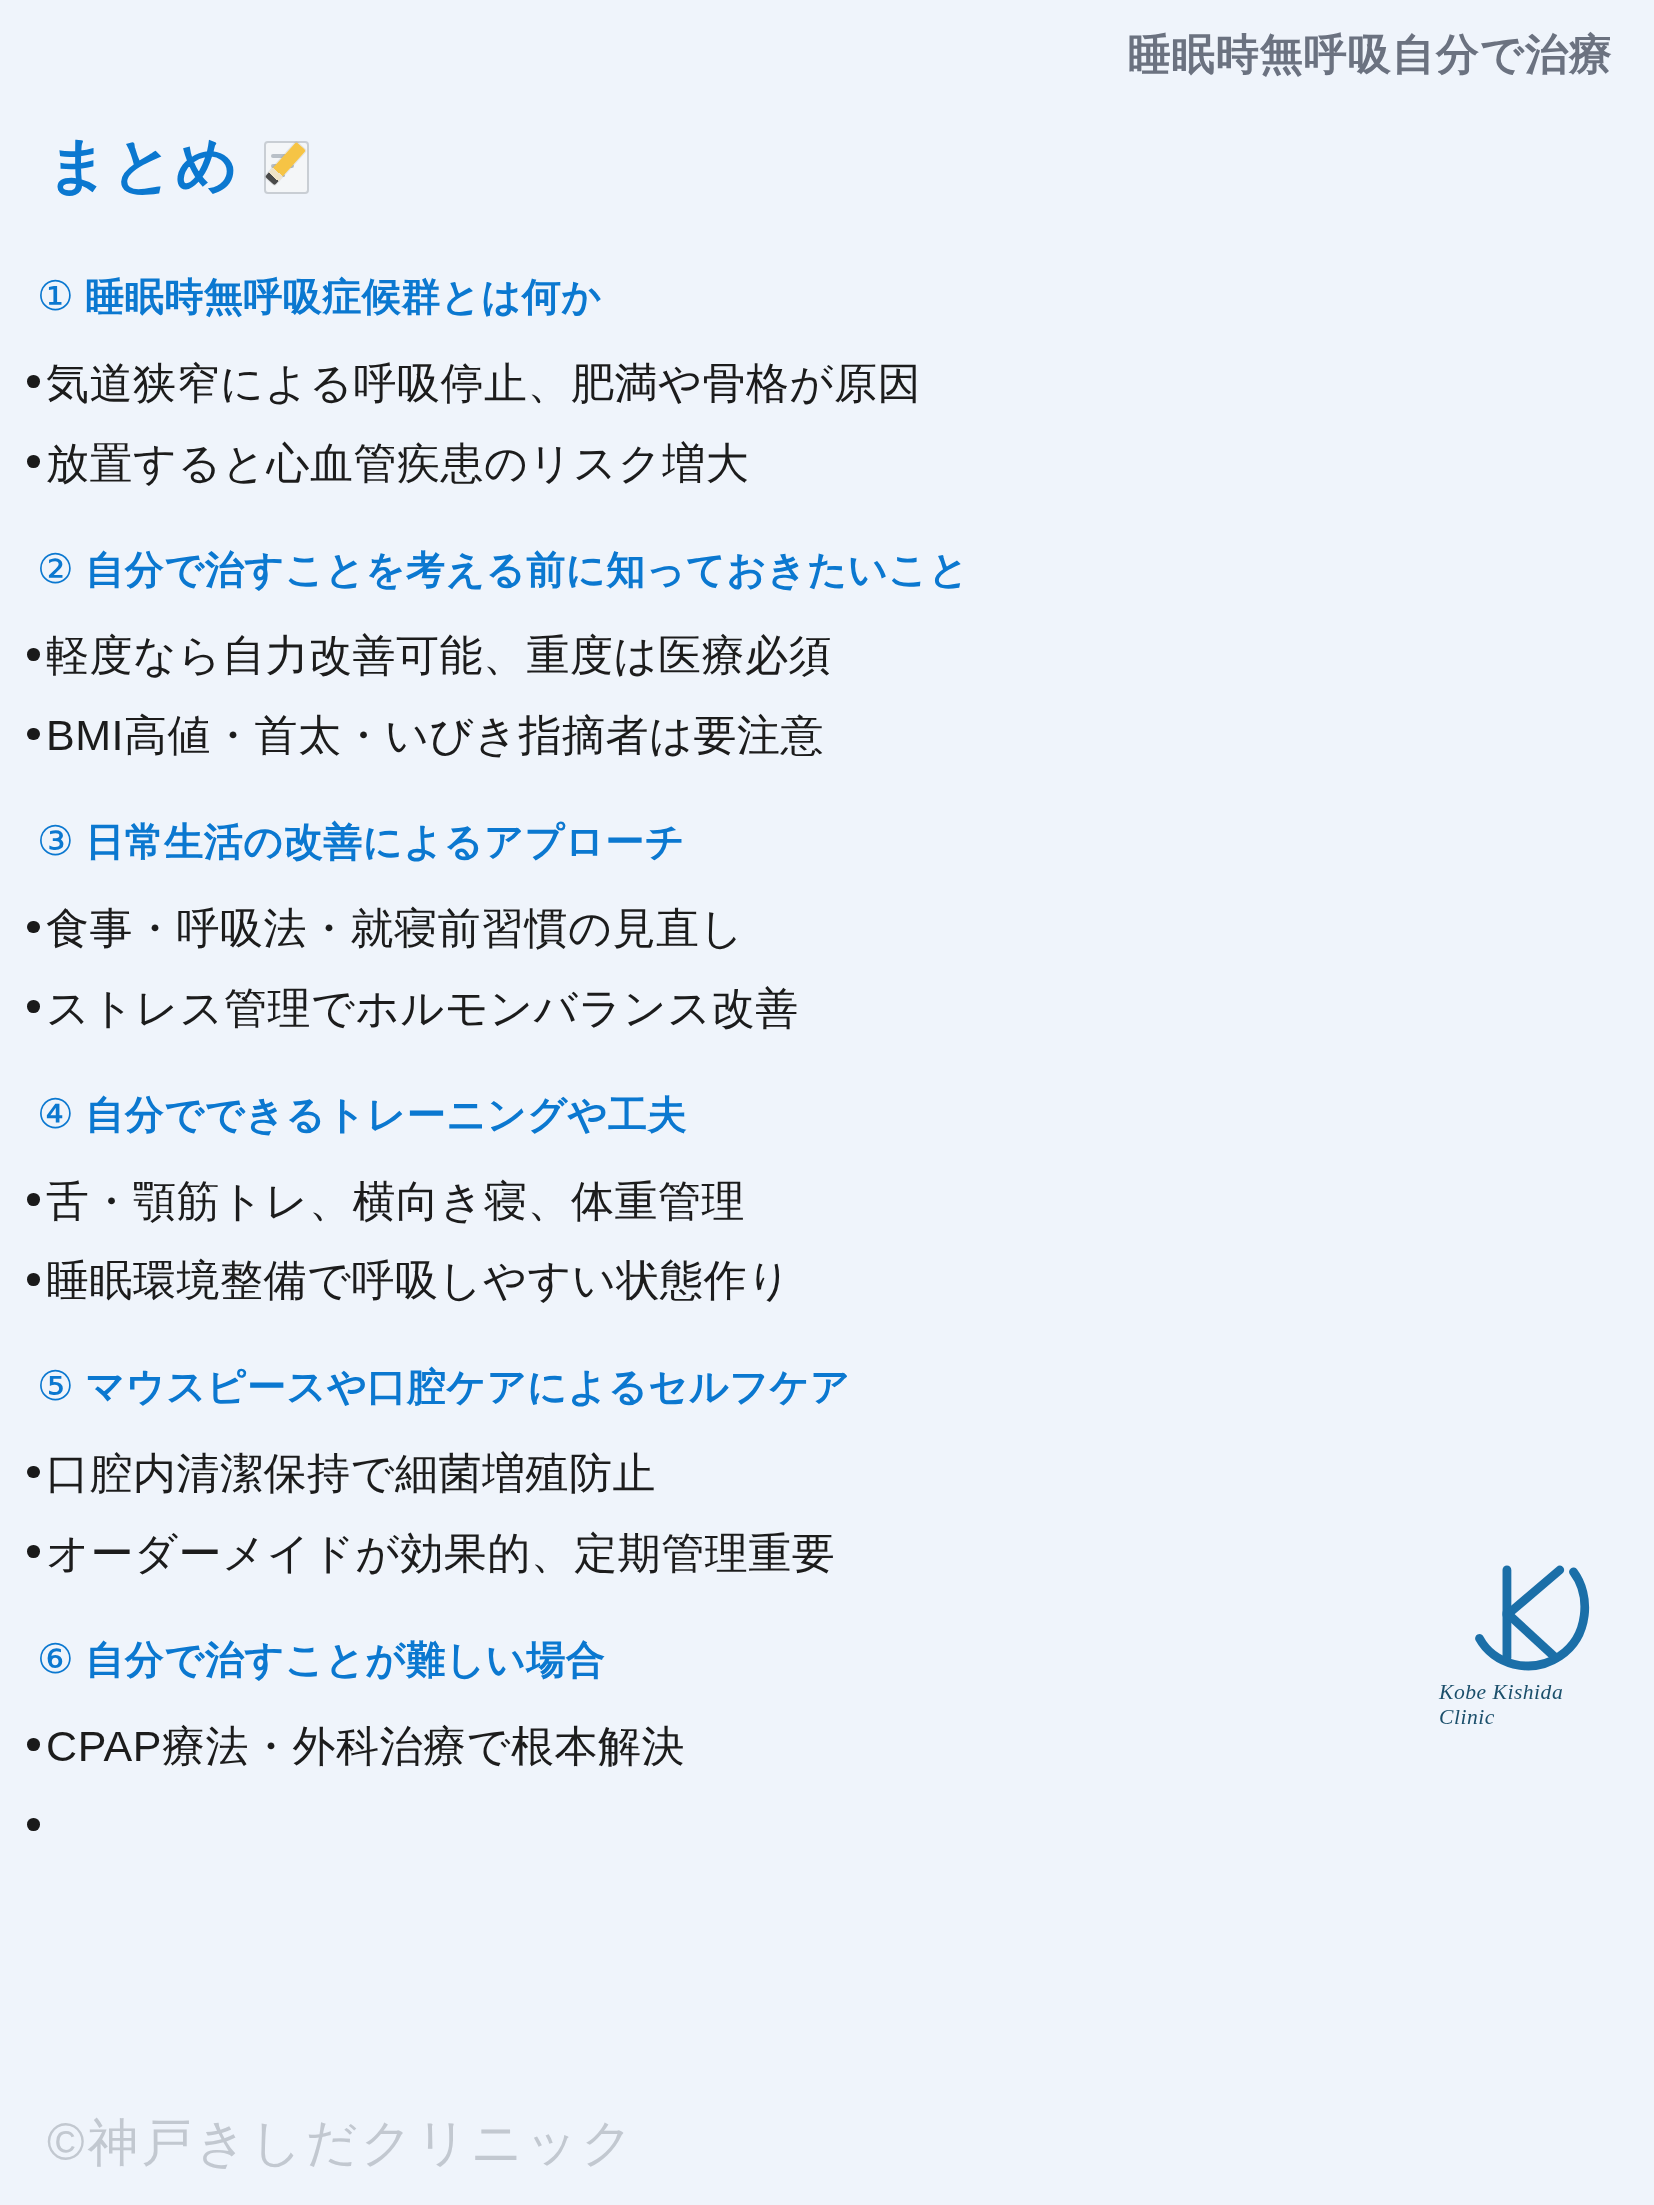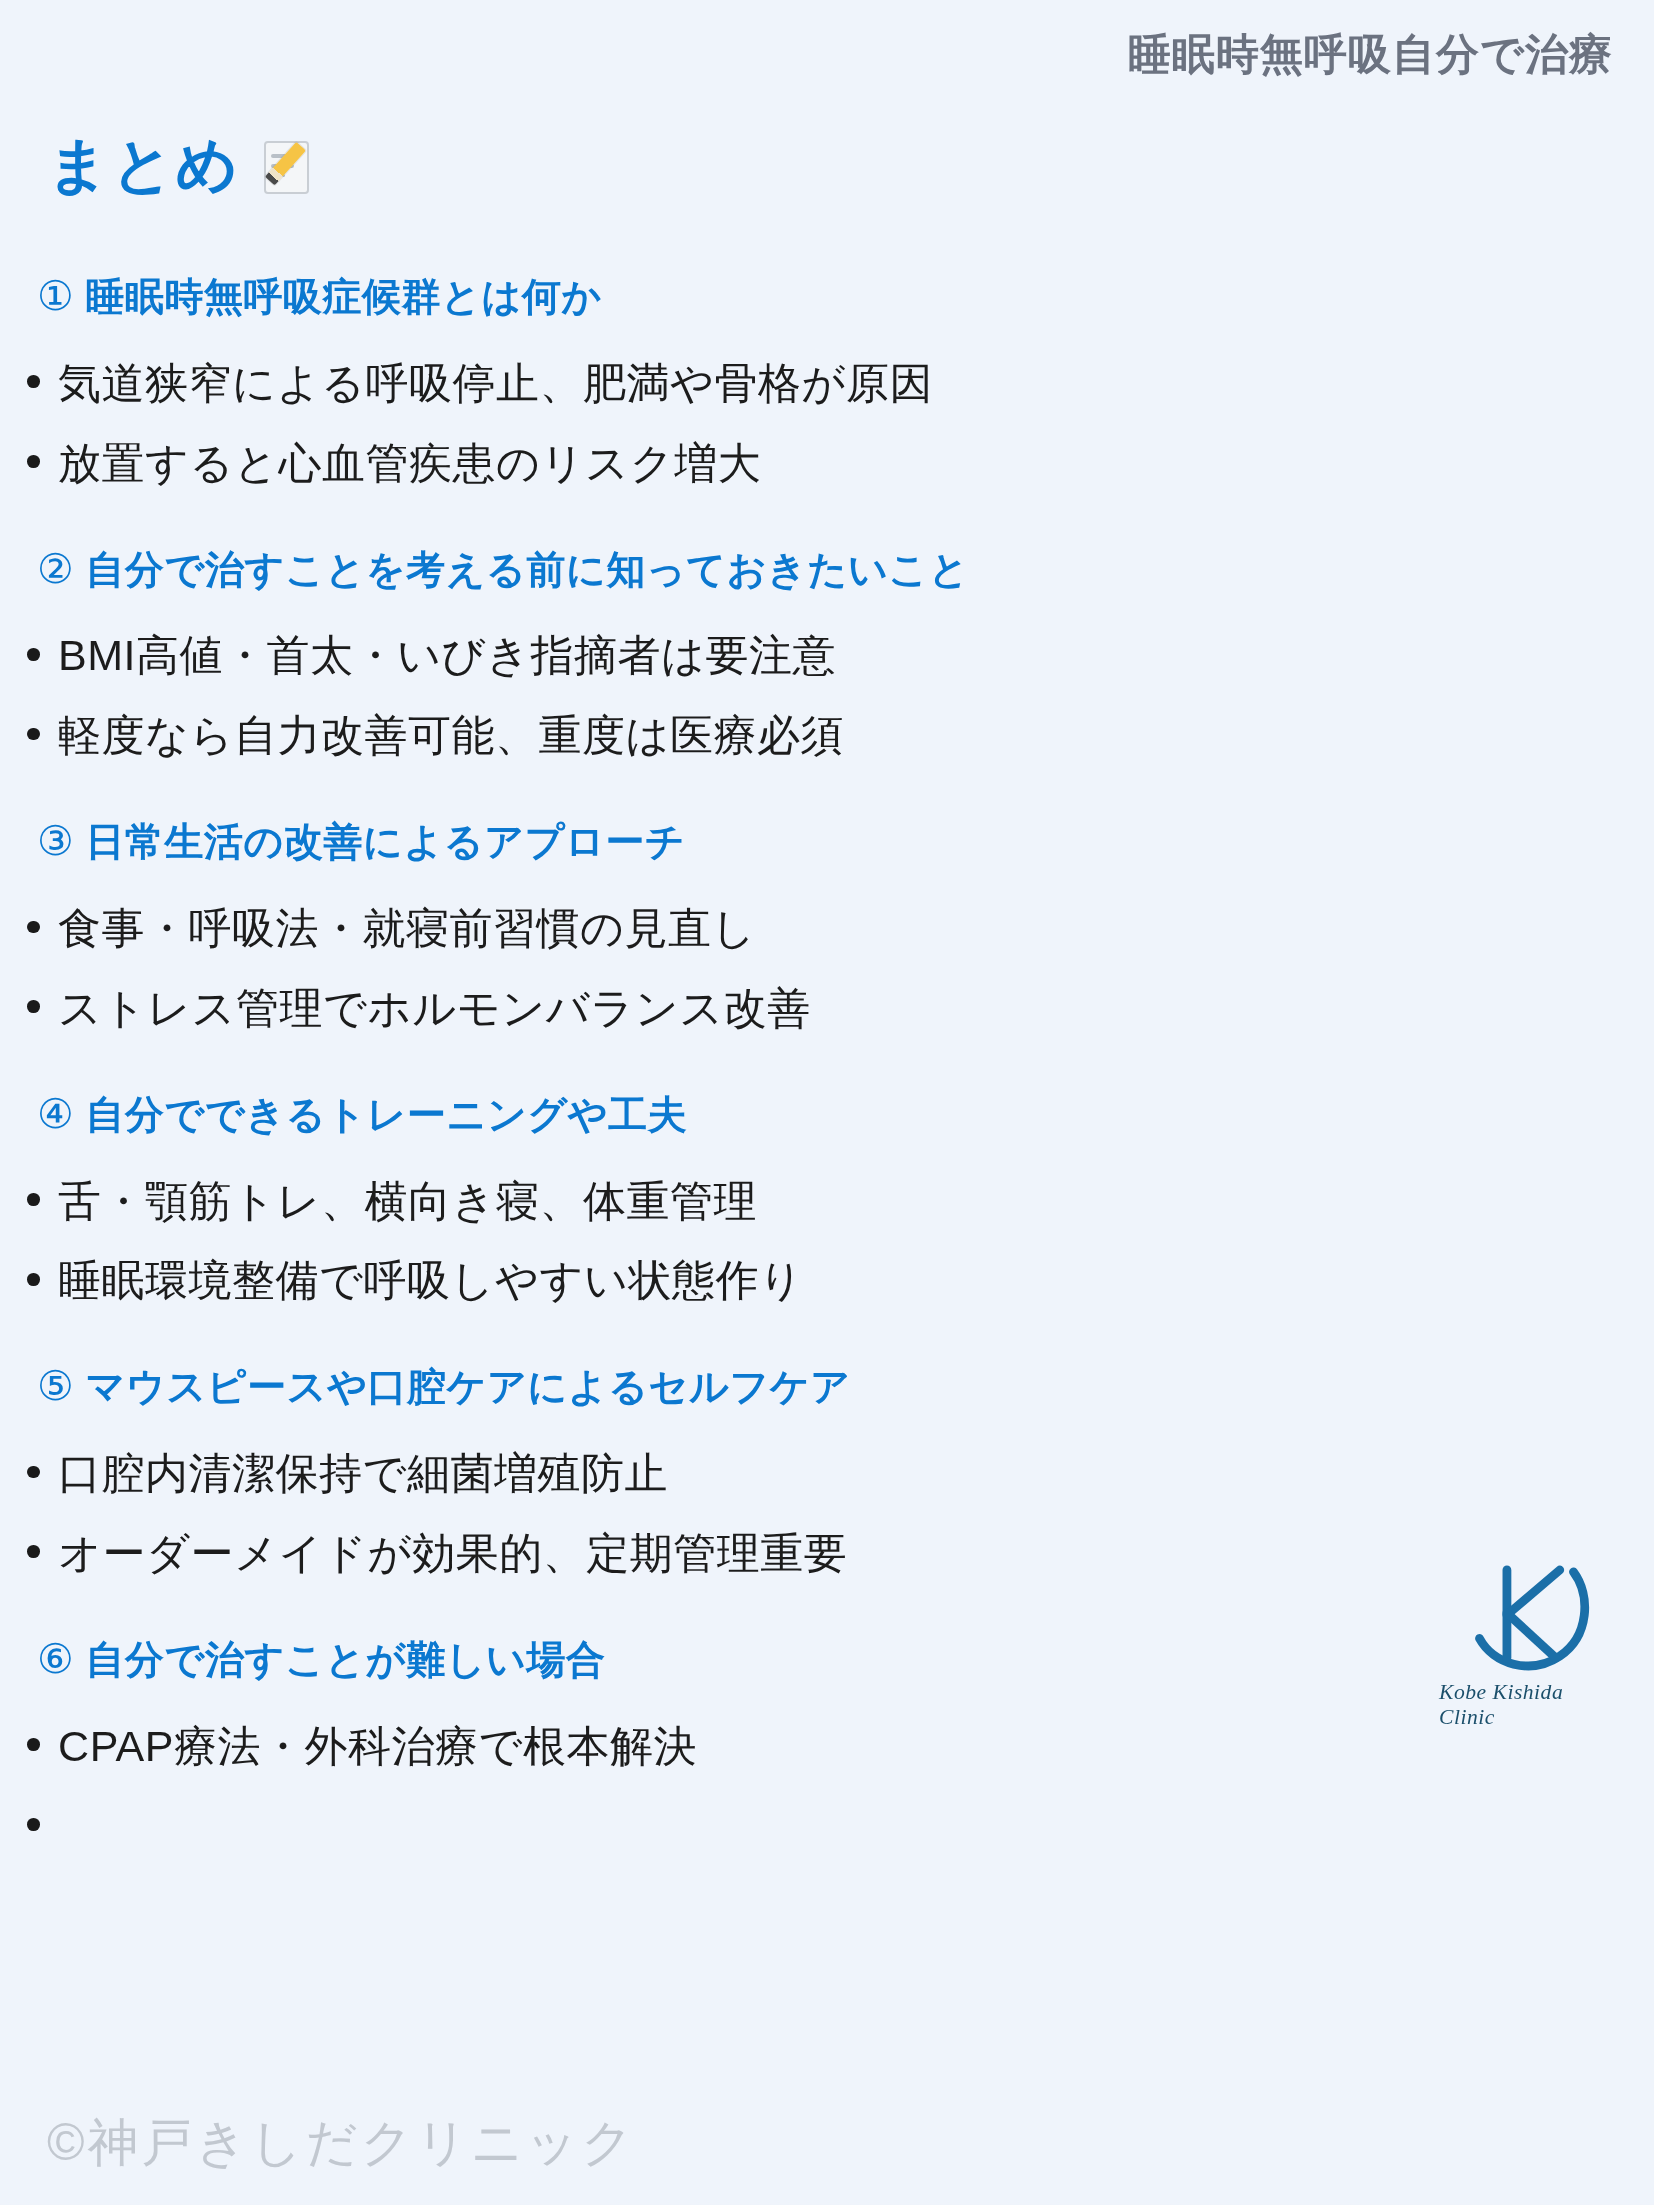--- a/index.html
+++ b/index.html
@@ -116,21 +116,21 @@
     line-height: 1.1;
   }
   ul.bullets {
     list-style: none;
     margin: 0 0 57px 0;
     padding: 0;
   }
   ul.bullets li {
     display: flex;
     align-items: flex-start;
-    gap: 18px;
+    gap: 6px;
     padding: 0 0 0 27.4px;
     margin-bottom: 21.6px;
   }
   .dot {
     width: 12.7px;
     height: 12.7px;
     background: #1a1a1a;
     border-radius: 50%;
     flex: 0 0 auto;
     margin-top: 21.6px;
@@ -218,25 +218,25 @@
     </div>
 
     <div class="section">
       <div class="sec-head">
         <span class="sec-num">②</span>
         <span class="sec-title">自分で治すことを考える前に知っておきたいこと</span>
       </div>
       <ul class="bullets">
         <li>
           <span class="dot"></span>
+          <span class="btxt">軽度なら自力改善可能、重度は医療必須</span>
+        </li>
+        <li>
+          <span class="dot"></span>
           <span class="btxt">BMI高値・首太・いびき指摘者は要注意</span>
-        </li>
-        <li>
-          <span class="dot"></span>
-          <span class="btxt">軽度なら自力改善可能、重度は医療必須</span>
         </li>
       </ul>
     </div>
 
     <div class="section">
       <div class="sec-head">
         <span class="sec-num">③</span>
         <span class="sec-title">日常生活の改善によるアプローチ</span>
       </div>
       <ul class="bullets">

